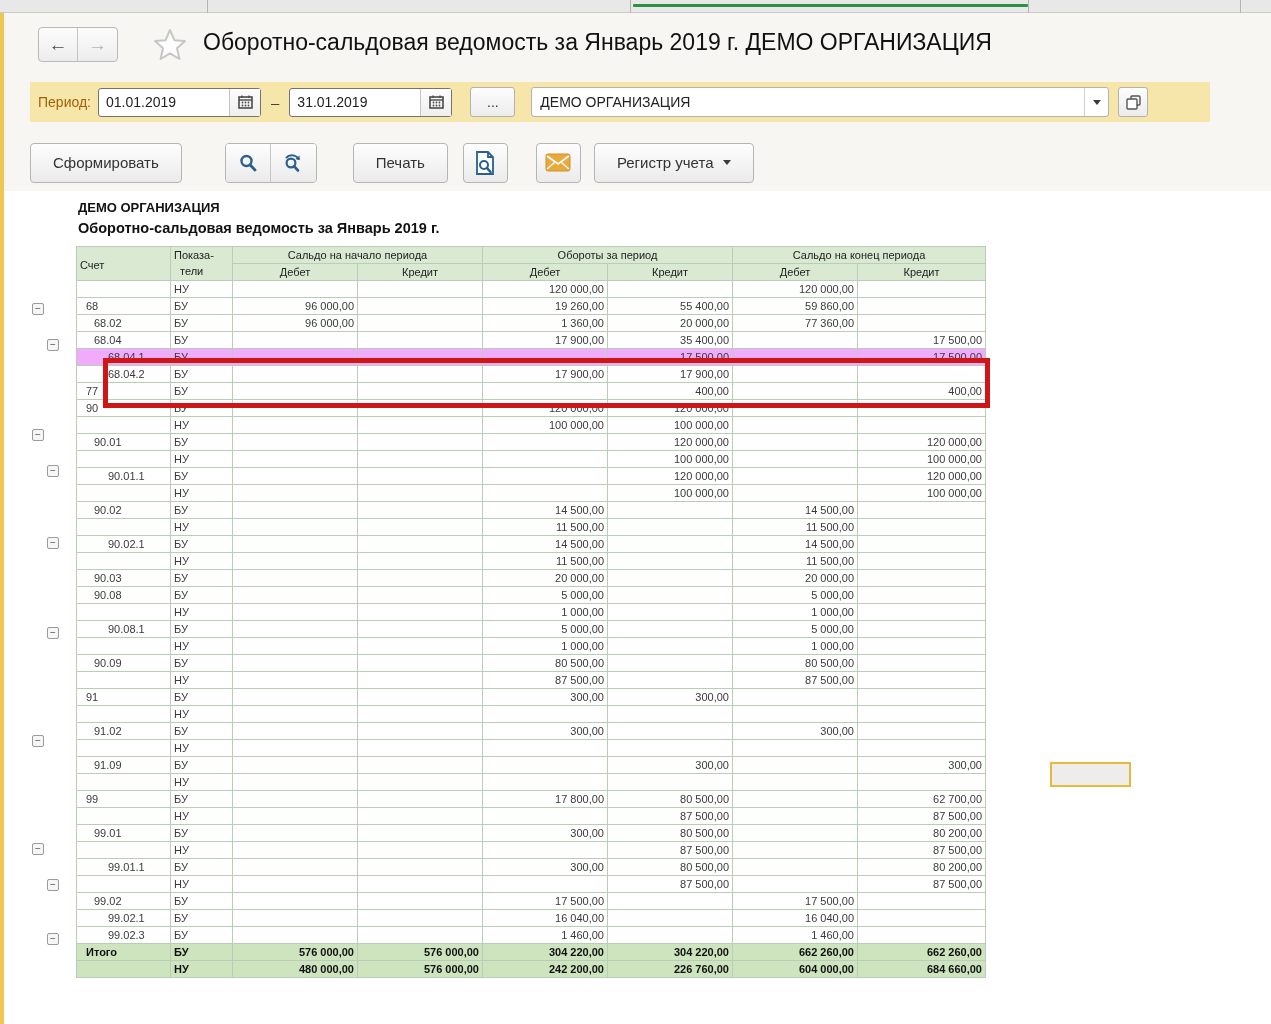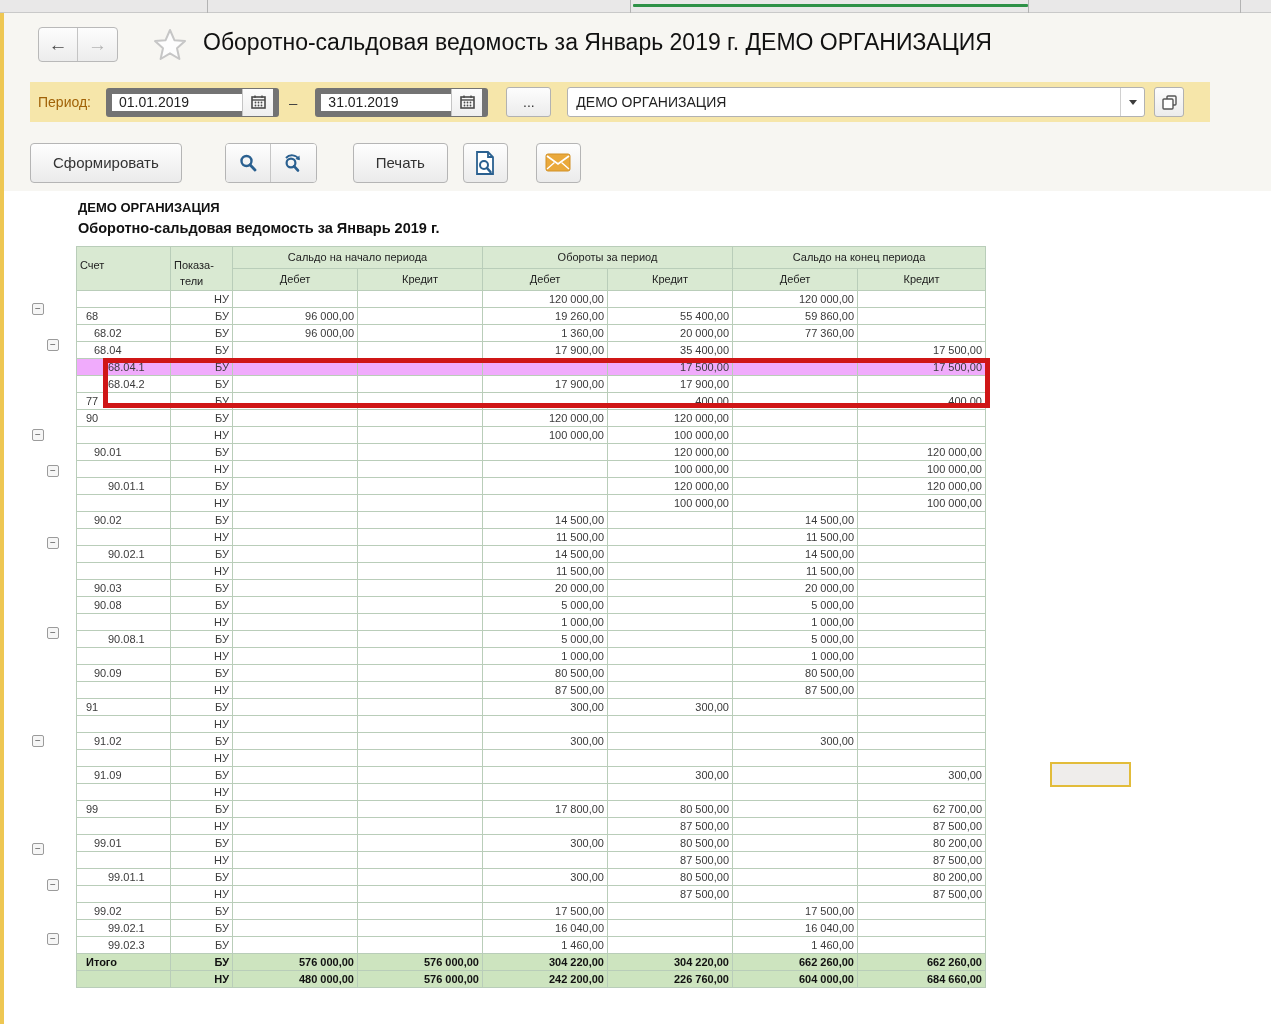--- a/index.html
+++ b/index.html
@@ -23,22 +23,22 @@
             font-size:19px; font-weight:bold; color:#4a4a4a; border-right:1px solid #c4c4c4; cursor:pointer;}
   .navbtn:last-child { border-right:none; }
   .navbtn.disabled { color:#b3b3b3; }
   .star { position:absolute; left:152px; top:27px; width:36px; height:36px; }
   .page-title { position:absolute; left:203px; top:29px; font-size:23px; color:#111; white-space:nowrap; }
 
   
   .period-bar { position:absolute; left:30px; top:82px; width:1180px; height:40px;
                 background:#f6e6aa; display:flex; align-items:center; padding-left:8px; }
   .plabel { font-size:14px; color:#a16207; margin-right:7px; }
-  .datefield { display:flex; align-items:center; background:#fff; border:6px solid #737373;
-               border-radius:3px; height:29px;margin-left:8px; }
+  .datefield { display:flex; align-items:center; background:#fff; border:1px solid #737373;
+               border-radius:3px; height:29px; }
   .datefield input { border:none; outline:none; width:130px; padding:0 7px; font-size:14px;
                      font-family:"Liberation Sans",sans-serif; color:#222; background:transparent; }
   .calbtn { width:31px; height:27px; border-left:1px solid #c4c4c4; display:flex; align-items:center;
             justify-content:center; background:linear-gradient(#fcfcfc,#efefef); cursor:pointer; }
   .dash { margin:0 10px; font-size:15px; color:#444; }
   .dots-btn { margin-left:18px; width:45px; height:30px; border:1px solid #b2b2b2; border-radius:3px;
               background:linear-gradient(#fdfdfd,#ececec); font-size:14px; color:#333; cursor:pointer; }
   .orgcombo { margin-left:16px; width:578px; height:30px; background:#fff; border:1px solid #b2b2b2;
               border-radius:3px; display:flex; align-items:center; }
   .orgcombo .orgtext { flex:1; padding:0 8px; font-size:14px; color:#222; white-space:nowrap; overflow:hidden;}
@@ -66,23 +66,23 @@
 
   
   .rep-org   { position:absolute; left:78px; top:200px; font-size:13px; font-weight:bold; color:#111; }
   .rep-title { position:absolute; left:78px; top:220px; font-size:14.5px; font-weight:bold; color:#111; }
 
   table.rt { position:absolute; left:76px; top:246px; border-collapse:collapse; table-layout:fixed;
              font-size:11px; color:#3a3a3a; background:#fff; }
   .rt th, .rt td { border:1px solid #b9cdb9; height:17px; padding:0 3px; overflow:hidden; white-space:nowrap; }
   .rt th { background:#d9e9d2; font-weight:normal; color:#222; text-align:center; }
   .rt th.acct-h { text-align:left; vertical-align:top; padding-top:12px; }
-  .rt th.indic-h { text-align:left; vertical-align:top; line-height:1.45; padding-top:11px;}
+  .rt th.indic-h { text-align:left; vertical-align:top; line-height:1.45; padding-top:1px;}
   .rt td.num { text-align:right; }
-  .rt td.indic { text-align:right; }
+  .rt td.indic { text-align:left; }
   .rt td.ind0 { padding-left:9px; }
   .rt td.ind1 { padding-left:17px; }
   .rt td.ind2 { padding-left:31px; }
   .rt tr.dim td { background:#f0abfc; }
   .rt tr.total td { background:#cde4bf; font-weight:bold; color:#111; }
 
   .tree-gutter { position:absolute; left:0; top:0; width:0; height:0; z-index:2; }
   .treebox { position:absolute; width:12px; height:12px; border:1px solid #9b9b9b; background:#f6f6f6;
              border-radius:2px; font-size:10px; line-height:10px; text-align:center; color:#555; cursor:pointer; }
   .treebox.lvl1 { left:32px; }
@@ -207,20 +207,24 @@
   </button>
   <div style="width:28px"></div>
   <button class="btn iconbtn sp">
     <svg width="26" height="19" viewBox="0 0 26 19">
         <rect x="1" y="1" width="24" height="17" rx="2" fill="#eaa93c" stroke="#d19026" stroke-width="1"></rect>
         <path d="M2 3 L13 11 L24 3" fill="none" stroke="#fff" stroke-width="1.8"></path>
         <path d="M2 16 L9.5 9.5 M24 16 L16.5 9.5" fill="none" stroke="#fff" stroke-width="1.4"></path>
       </svg>
   </button>
   <div style="width:13px"></div>
+  <button class="btn text sp">
+    <span>Регистр учета</span>
+    <span style="margin-left:9px" class="tri-down"></span>
+  </button>
 </div>
 
 <div class="rep-org">ДЕМО ОРГАНИЗАЦИЯ</div>
 <div class="rep-title">Оборотно-сальдовая ведомость за Январь 2019 г.</div>
 
 <table class="rt">
   <colgroup>
     <col style="width:94px">
       <col style="width:62px">
     <col style="width:125px">

